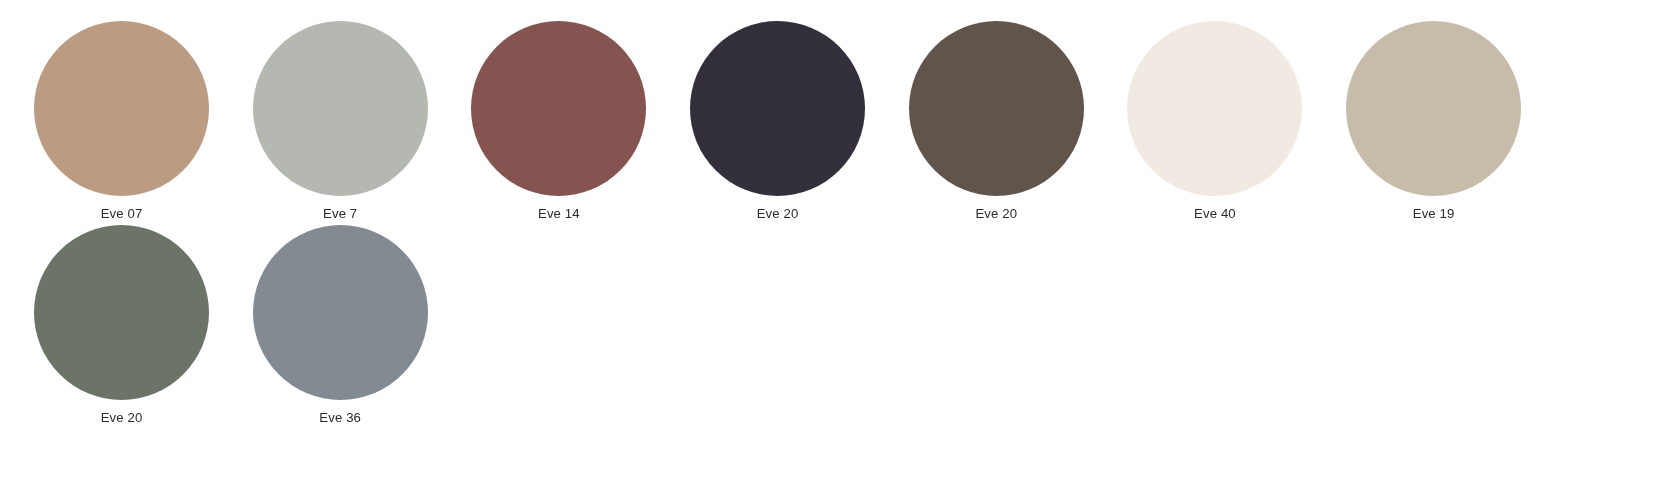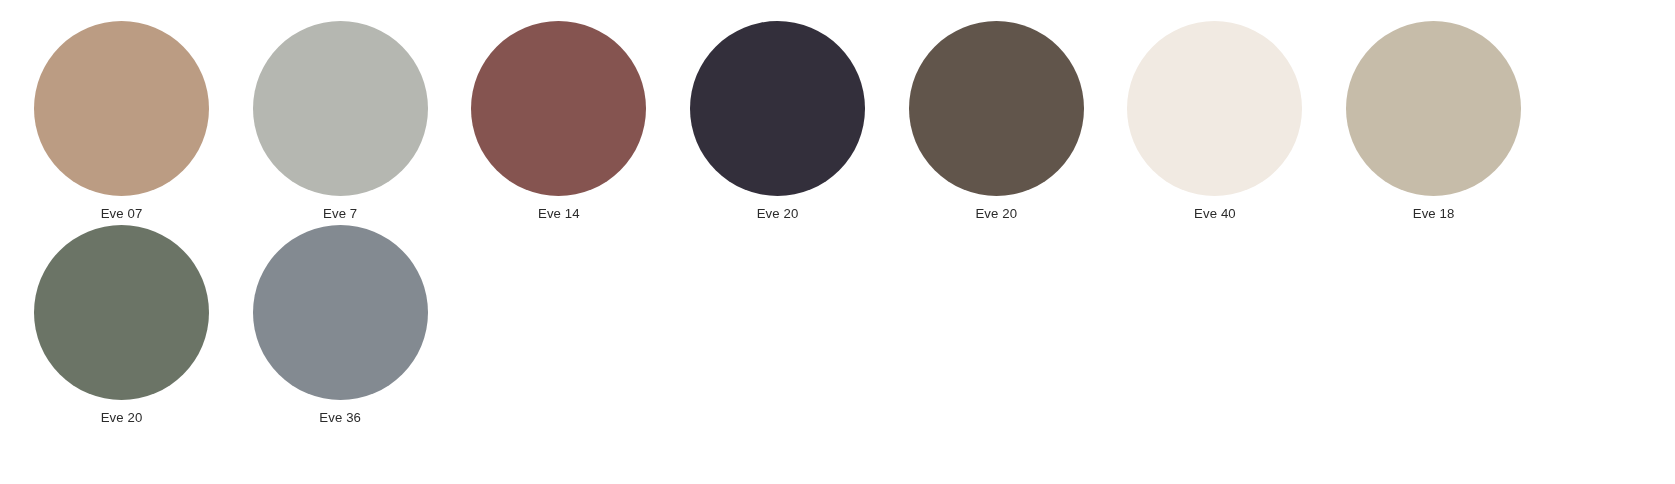--- a/index.html
+++ b/index.html
@@ -77,21 +77,21 @@
     <div class="swatch-cell">
       <div class="swatch-disc" title="#61554B" style="background-color: rgb(97, 85, 75);"></div>
       <div class="swatch-label">Eve 20</div>
     </div>
     <div class="swatch-cell">
       <div class="swatch-disc" title="#F1EAE2" style="background-color: rgb(241, 234, 226);"></div>
       <div class="swatch-label">Eve 40</div>
     </div>
     <div class="swatch-cell">
       <div class="swatch-disc" title="#C6BCA9" style="background-color: rgb(198, 188, 169);"></div>
-      <div class="swatch-label">Eve 18</div>
+      <div class="swatch-label">Eve 19</div>
     </div>
     <div class="swatch-cell">
       <div class="swatch-disc" title="#6B7466" style="background-color: rgb(107, 116, 102);"></div>
       <div class="swatch-label">Eve 20</div>
     </div>
     <div class="swatch-cell">
       <div class="swatch-disc" title="#838A91" style="background-color: rgb(131, 138, 145);"></div>
       <div class="swatch-label">Eve 36</div>
     </div>
   </main>

